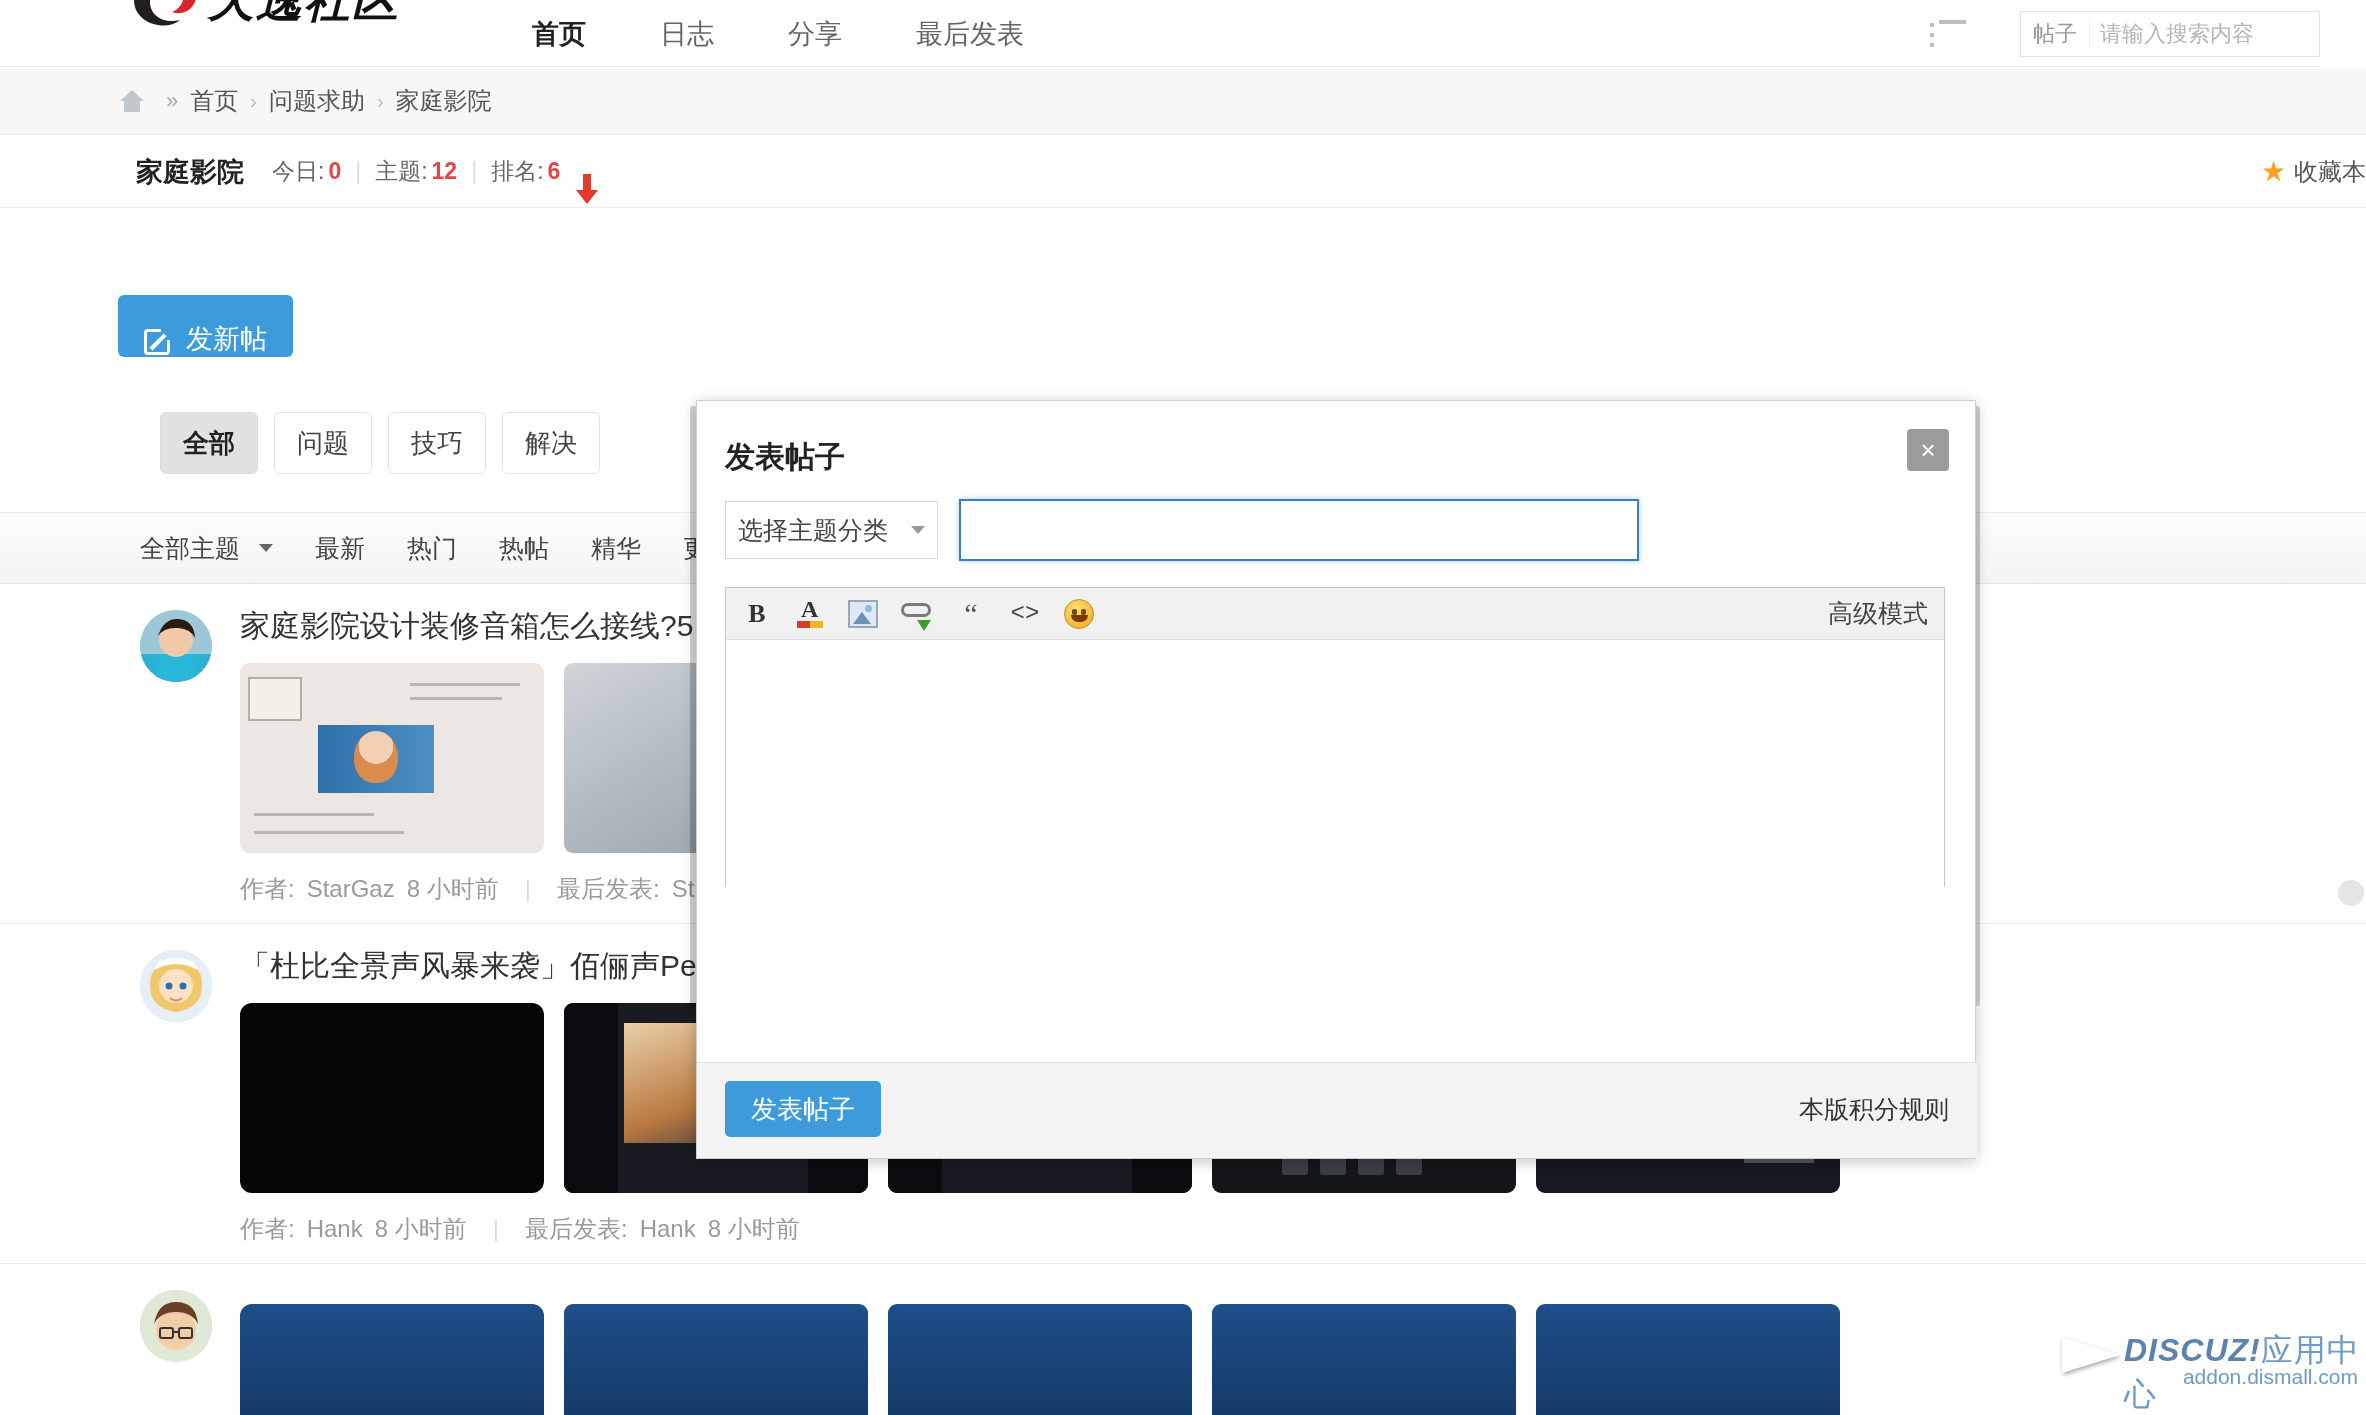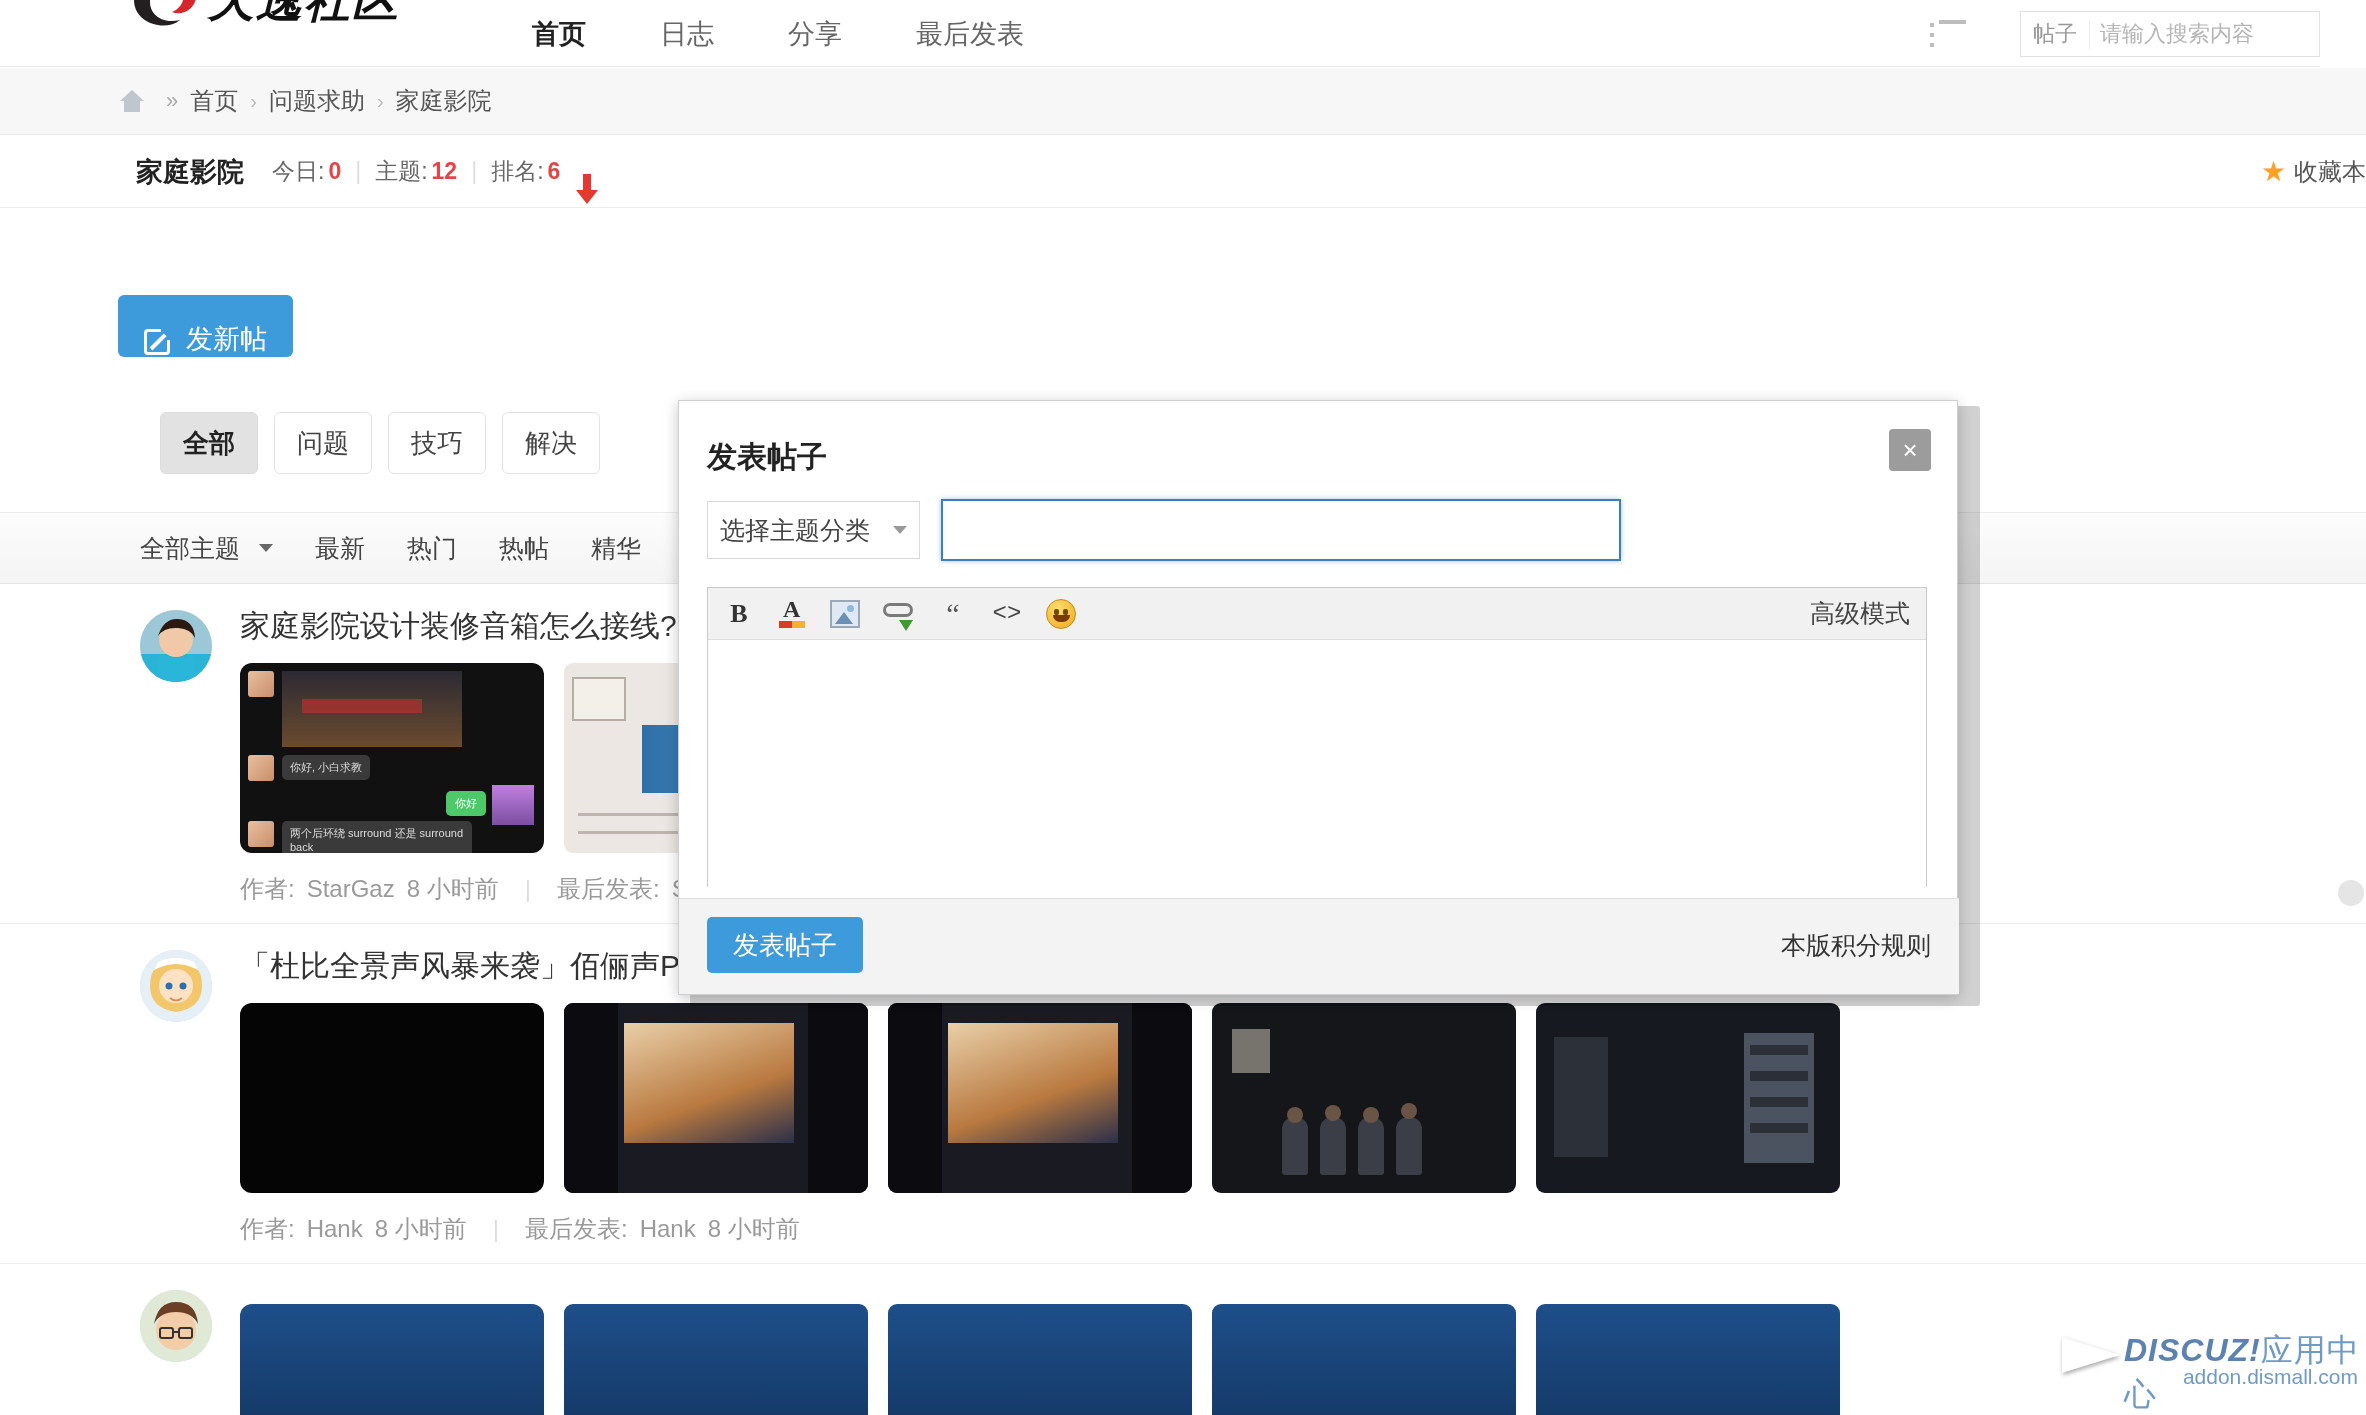--- a/index.html
+++ b/index.html
@@ -213,21 +213,21 @@
   .tn-gear .rack { position:absolute; right:26px; top:30px; width:70px;height:130px;background:#4c5360;}
   .tn-gear .rack i { position:absolute; left:6px; width:58px;height:10px;background:#2a2f38;}
   .tn-blue { background:linear-gradient(#1e4f8a,#0f2c52);}
 
   
   .modal-shadow {
     position:absolute; top:406px; left:690px; width:1290px; height:600px;
     background:rgba(0,0,0,0.18); border-radius:3px;
   }
   .modal {
-    position:absolute; top:400px; left:678px; width:1280px; height:595px;
+    position:absolute; top:400px; left:696px; width:1280px; height:759px;
     background:#ffffff; border:1px solid #cfcfcf; border-radius:0;
     box-shadow:0 3px 14px rgba(0,0,0,.22);
   }
   .modal-title { position:absolute; left:28px; top:36px; font-size:30px; font-weight:bold; color:#222;}
   .modal-close {
     position:absolute; right:26px; top:28px; width:42px;height:42px;
     background:#9c9c9c; color:#fff; border:0; border-radius:4px; cursor:pointer;
     font-size:26px; line-height:42px; text-align:center; padding:0;
     font-family:"Liberation Sans","DejaVu Sans",sans-serif;
   }
@@ -426,30 +426,20 @@
         <circle cx="36" cy="30" r="17" fill="#f0c9a8"></circle>
         <path d="M18 26 q6-18 20-17 q16 1 17 19 q-4-9-17-10 q-14-1-20 8z" fill="#2b1a10"></path>
         <path d="M20 44 q16 10 32 0 l6 28 H14 z" fill="#29b6d8"></path>
       </svg>
     </div>
     <div class="thread-main">
       <div class="thread-title">
         <span>家庭影院设计装修音箱怎么接线?5.</span>
       </div>
       <div class="thumbs">
-        <div class="thumb tn-chat rounded">
-          <div class="vid"></div>
-          <div class="av" style="top:8px"></div>
-          <div class="av" style="top:92px"></div>
-          <div class="av" style="top:158px"></div>
-          <div class="bubble-l" style="top:92px">你好, 小白求教</div>
-          <div class="bubble-g" style="top:128px; right:58px">你好</div>
-          <div style="position:absolute;top:122px;right:10px;width:42px;height:40px;background:linear-gradient(#c07fe0,#7a4fa0)"></div>
-          <div class="bubble-l" style="top:158px; width:190px">两个后环绕 surround 还是 surround back</div>
-        </div>
         <div class="thumb tn-paper">
           <div class="line" style="left:170px;top:20px;width:110px"></div>
           <div class="line" style="left:170px;top:34px;width:92px"></div>
           <div class="line" style="left:14px;top:150px;width:120px"></div>
           <div class="line" style="left:14px;top:168px;width:150px"></div>
           <div style="position:absolute;left:8px;top:14px;width:54px;height:44px;border:2px solid #b6ada3;background:#f3efe9"></div>
           <div class="card"></div>
         </div>
         <div class="thumb" style="background:linear-gradient(150deg,#cfd4d8,#8d9aa5)"></div>
         <div class="thumb" style="background:linear-gradient(150deg,#b9bfc4,#6e7a85)"></div>

